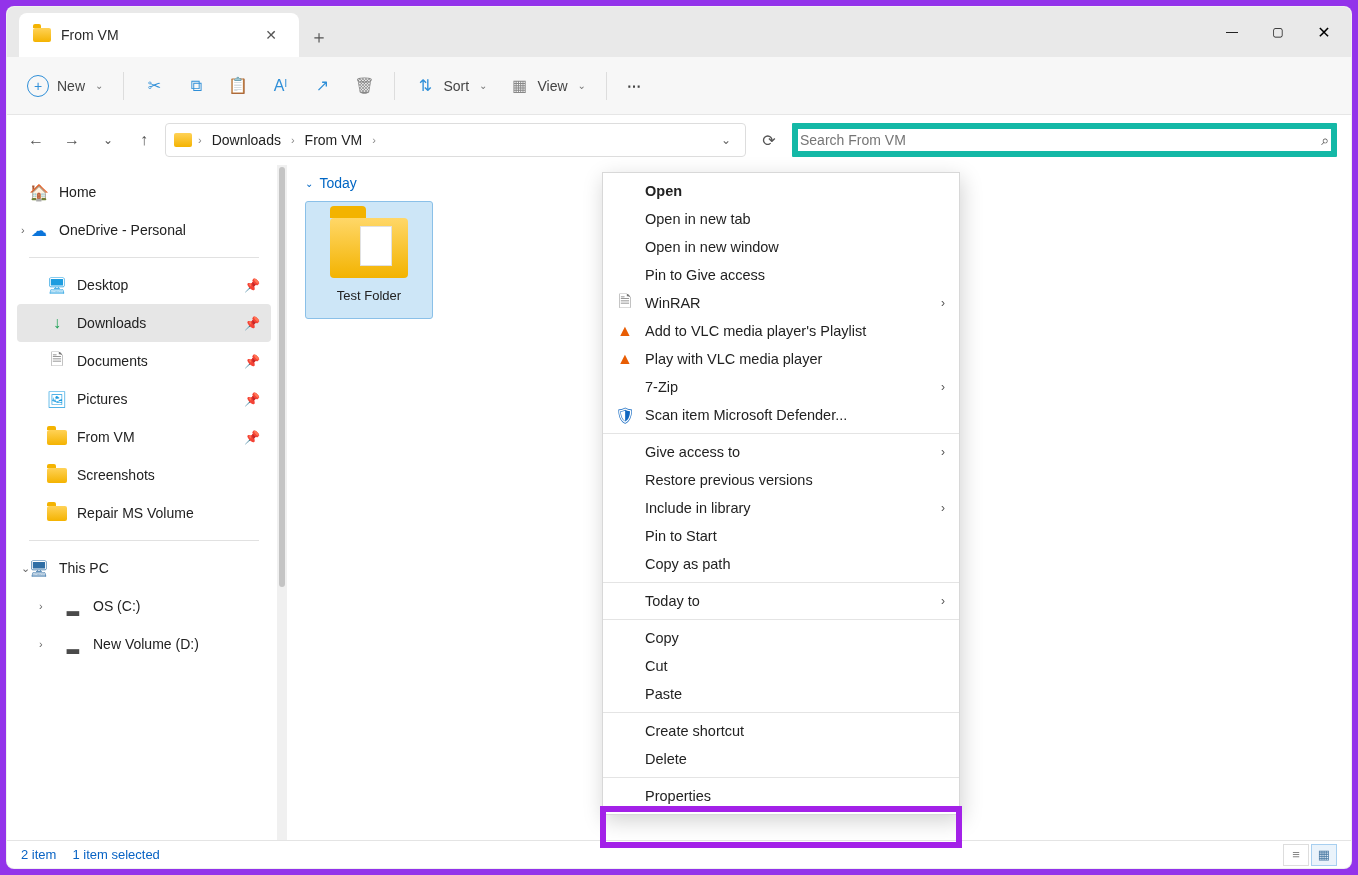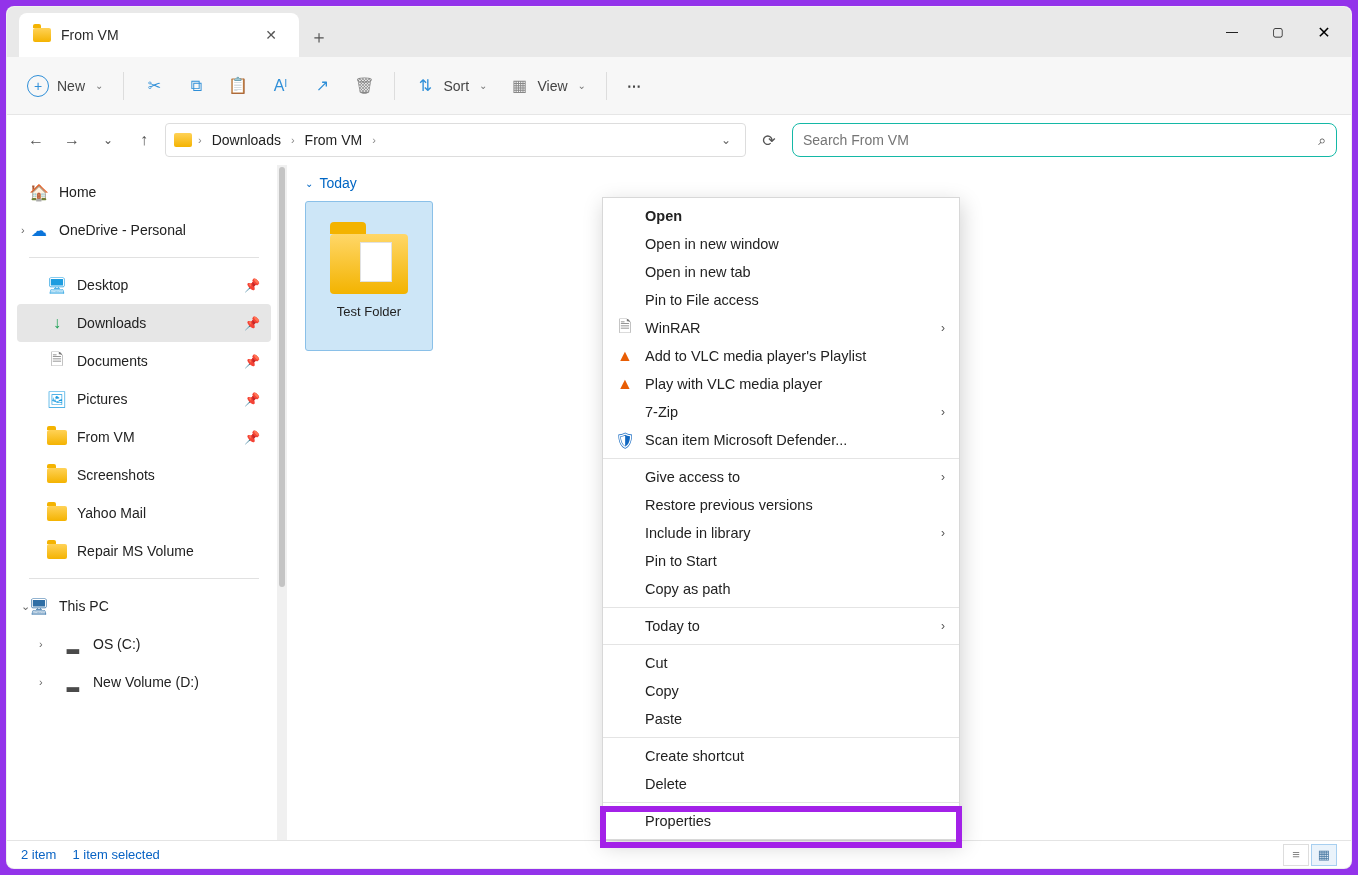--- a/index.html
+++ b/index.html
@@ -22,21 +22,21 @@
 .tb-sep { width: 1px; height: 28px; background: #ddd; margin: 0 8px; }
 .chev { color: #777; font-size: 10px; margin-left: 2px; }
 .navrow { height: 50px; display: flex; align-items: center; padding: 0 14px; gap: 6px; background: #fff; }
 .nav-arrow { width: 30px; height: 30px; display: flex; align-items: center; justify-content: center; color: #555; font-size: 16px; cursor: pointer; }
 .addr { flex: 1; height: 34px; border: 1px solid #ddd; border-radius: 4px; display: flex; align-items: center; padding: 0 8px; gap: 6px; font-size: 14px; color: #222; }
 .addr .pico { width: 18px; height: 14px; background: linear-gradient(#ffd257,#f4b301); border-radius: 2px; }
 .addr .crumb { padding: 0 4px; cursor: pointer; }
 .addr .gt { color: #888; font-size: 11px; }
 .addr .drop { margin-left: auto; color: #666; font-size: 12px; cursor: pointer; padding: 0 6px; }
 .refresh { width: 34px; height: 34px; display: flex; align-items: center; justify-content: center; color: #555; font-size: 16px; cursor: pointer; }
-.search { width: 545px; height: 34px; border: 1px solid #14b8a6; border-radius: 8px; display: flex; align-items: center; padding: 0 10px; }
+.search { width: 545px; height: 34px; border: 6px solid #14b8a6; border-radius: 1px; display: flex; align-items: center; padding: 0 2px; }
 .search input { border: none; outline: none; flex: 1; font-size: 14px; color: #555; background: transparent; }
 .search .sico { color: #555; font-size: 14px; }
 .body { flex: 1; display: flex; overflow: hidden; position: relative; }
 .sidebar { width: 270px; padding: 8px 6px 0 10px; overflow-y: auto; font-size: 14px; color: #222; }
 .side-item { display: flex; align-items: center; height: 38px; padding: 0 8px 0 30px; gap: 10px; border-radius: 4px; cursor: pointer; position: relative; }
 .side-item.top { padding-left: 12px; }
 .side-item.sel { background: #e6e6e6; }
 .side-item .pin { position: absolute; right: 10px; color: #999; font-size: 13px; }
 .side-item .exp { position: absolute; left: 4px; color: #666; font-size: 11px; }
 .side-sep { height: 1px; background: #e1e1e1; margin: 8px 12px; }
@@ -49,30 +49,30 @@
 .ic-pic { color: #1e9de0; }
 .ic-folder { width: 20px; height: 15px; background: linear-gradient(#ffd257,#f4b301); border-radius: 2px; position: relative; }
 .ic-folder::before { content: ""; position: absolute; top: -4px; left: 0; width: 9px; height: 4px; background: #f4b301; border-radius: 2px 2px 0 0; }
 .ic-pc { color: #2f6ea5; }
 .ic-drv { color: #4a4a4a; }
 .scrolltrack { width: 10px; background: #f0f0f0; position: relative; }
 .scrollthumb { position: absolute; left: 2px; width: 6px; top: 2px; height: 420px; background: #c4c4c4; border-radius: 3px; }
 .content { flex: 1; padding: 10px 18px; position: relative; }
 .group-head { color: #0066c4; font-size: 14px; display: flex; align-items: center; gap: 6px; margin-bottom: 10px; cursor: pointer; }
 .group-head .caret { font-size: 10px; }
-.item-tile { width: 128px; height: 150px; background: #cde6f7; border: 1px solid #8ac0e8; border-radius: 3px; display: flex; flex-direction: column; align-items: center; justify-content: center; gap: 10px; cursor: pointer; }
+.item-tile { width: 128px; height: 118px; background: #cde6f7; border: 1px solid #8ac0e8; border-radius: 3px; display: flex; flex-direction: column; align-items: center; justify-content: center; gap: 10px; cursor: pointer; }
 .tile-icon { width: 78px; height: 60px; background: linear-gradient(#ffd768,#f3b300); border-radius: 4px; position: relative; }
 .tile-icon::before { content: ""; position: absolute; top: -12px; left: 0; width: 36px; height: 12px; background: #f3b300; border-radius: 4px 4px 0 0; }
 .tile-icon::after { content: ""; position: absolute; right: 16px; top: 8px; width: 30px; height: 38px; background: #fff; border: 1px solid #e1e1e1; }
 .tile-label { font-size: 13px; color: #222; }
 .statusbar { height: 28px; border-top: 1px solid #e4e4e4; display: flex; align-items: center; padding: 0 14px; font-size: 13px; color: #0863c4; gap: 16px; }
 .status-right { margin-left: auto; display: flex; gap: 2px; }
 .sr-btn { width: 26px; height: 22px; border: 1px solid #a7cff0; display: flex; align-items: center; justify-content: center; font-size: 13px; color: #4a7aa3; background: #eaf3fb; cursor: pointer; }
 .sr-btn.deact { border-color: #ddd; background: #fff; color: #888; }
-.ctxmenu { position: absolute; left: 595px; top: 190px; width: 358px; background: #fff; border: 1px solid #d8d8d8; box-shadow: 2px 6px 20px rgba(0,0,0,.18); font-size: 14.5px; color: #222; z-index: 50; padding: 4px 0; }
+.ctxmenu { position: absolute; left: 595px; top: 165px; width: 358px; background: #fff; border: 1px solid #d8d8d8; box-shadow: 2px 6px 20px rgba(0,0,0,.18); font-size: 14.5px; color: #222; z-index: 50; padding: 4px 0; }
 .ctx-item { height: 28px; display: flex; align-items: center; padding: 0 14px 0 42px; position: relative; cursor: pointer; }
 .ctx-item.bold { font-weight: 600; }
 .ctx-item .sub { position: absolute; right: 14px; color: #555; font-size: 12px; }
 .ctx-item .cicon { position: absolute; left: 12px; width: 20px; text-align: center; font-size: 16px; }
 .ctx-sep { height: 1px; background: #e4e4e4; margin: 4px 0; }
 .highlight-box { position: absolute; left: 593px; top: 799px; width: 362px; height: 42px; border: 6px solid #a321e8; z-index: 60; pointer-events: none; }
 </style>
 </head>
 <body>
 
@@ -190,24 +190,20 @@
           <span class="ic-folder"></span>
           <span>From VM</span>
           <span class="pin">📌</span>
         </div>
       <div class="side-item">
           <span class="ic-folder"></span>
           <span>Screenshots</span>
         </div>
       <div class="side-item">
           <span class="ic-folder"></span>
-          <span>Yahoo Mail</span>
-        </div>
-      <div class="side-item">
-          <span class="ic-folder"></span>
           <span>Repair MS Volume</span>
         </div>
       <div class="side-sep"></div>
       <div class="side-item top">
           <span class="exp">⌄</span>
           <span class="ic ic-pc">🖥</span>
           <span>This PC</span>
         </div>
       <div class="side-item" style="padding-left:46px;">
           <span class="exp" style="left:22px;">›</span>
@@ -244,27 +240,27 @@
       <div class="sr-btn deact">≡</div>
       <div class="sr-btn">▦</div>
     </div>
   </div>
 
   <div class="ctxmenu">
     <div class="ctx-item bold">
         <span>Open</span>
       </div>
     <div class="ctx-item">
+        <span>Open in new tab</span>
+      </div>
+    <div class="ctx-item">
         <span>Open in new window</span>
       </div>
     <div class="ctx-item">
-        <span>Open in new tab</span>
-      </div>
-    <div class="ctx-item">
-        <span>Pin to File access</span>
+        <span>Pin to Give access</span>
       </div>
     <div class="ctx-item">
         <span class="cicon" style="color:#777;">🗎</span>
         <span>WinRAR</span>
         <span class="sub">›</span>
       </div>
     <div class="ctx-item">
         <span class="cicon" style="color:#e85d04;">▲</span>
         <span>Add to VLC media player's Playlist</span>
       </div>
@@ -298,24 +294,24 @@
     <div class="ctx-item">
         <span>Copy as path</span>
       </div>
     <div class="ctx-sep"></div>
     <div class="ctx-item">
         <span>Today to</span>
         <span class="sub">›</span>
       </div>
     <div class="ctx-sep"></div>
     <div class="ctx-item">
+        <span>Copy</span>
+      </div>
+    <div class="ctx-item">
         <span>Cut</span>
-      </div>
-    <div class="ctx-item">
-        <span>Copy</span>
       </div>
     <div class="ctx-item">
         <span>Paste</span>
       </div>
     <div class="ctx-sep"></div>
     <div class="ctx-item">
         <span>Create shortcut</span>
       </div>
     <div class="ctx-item">
         <span>Delete</span>

